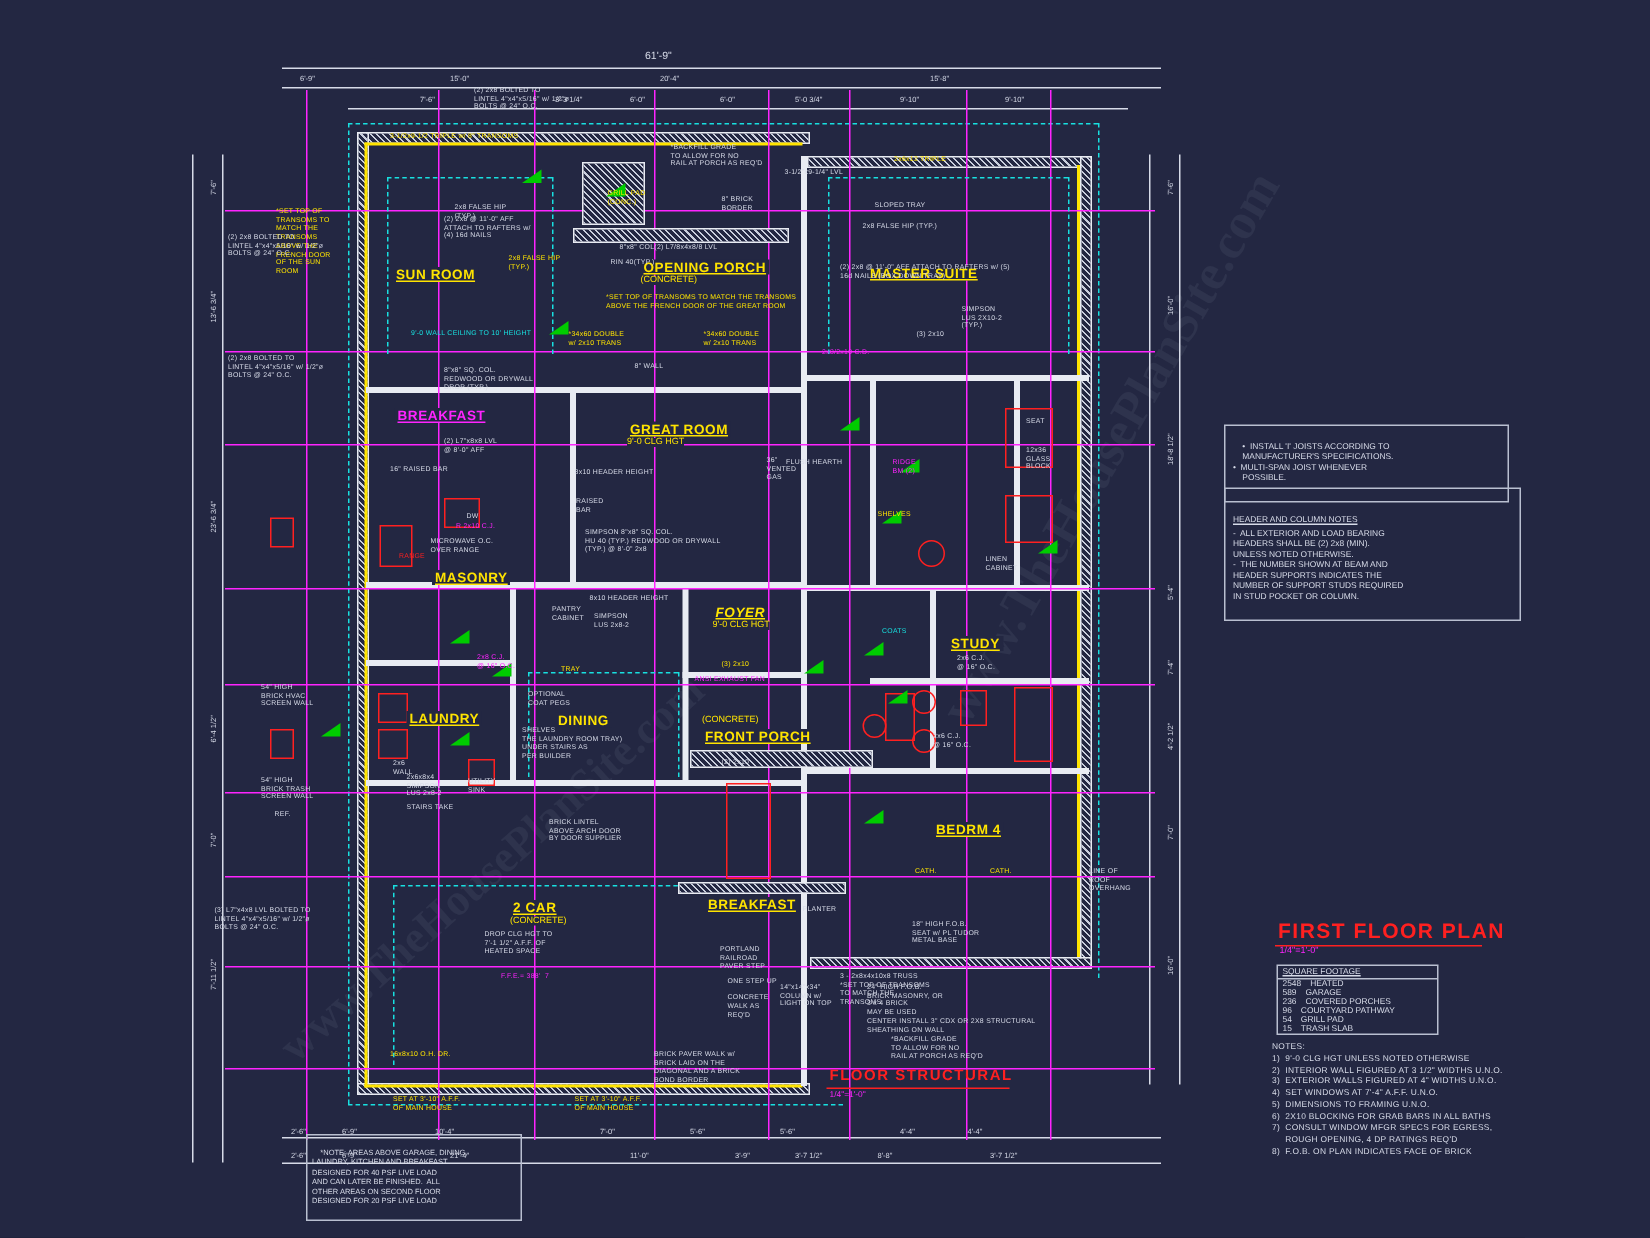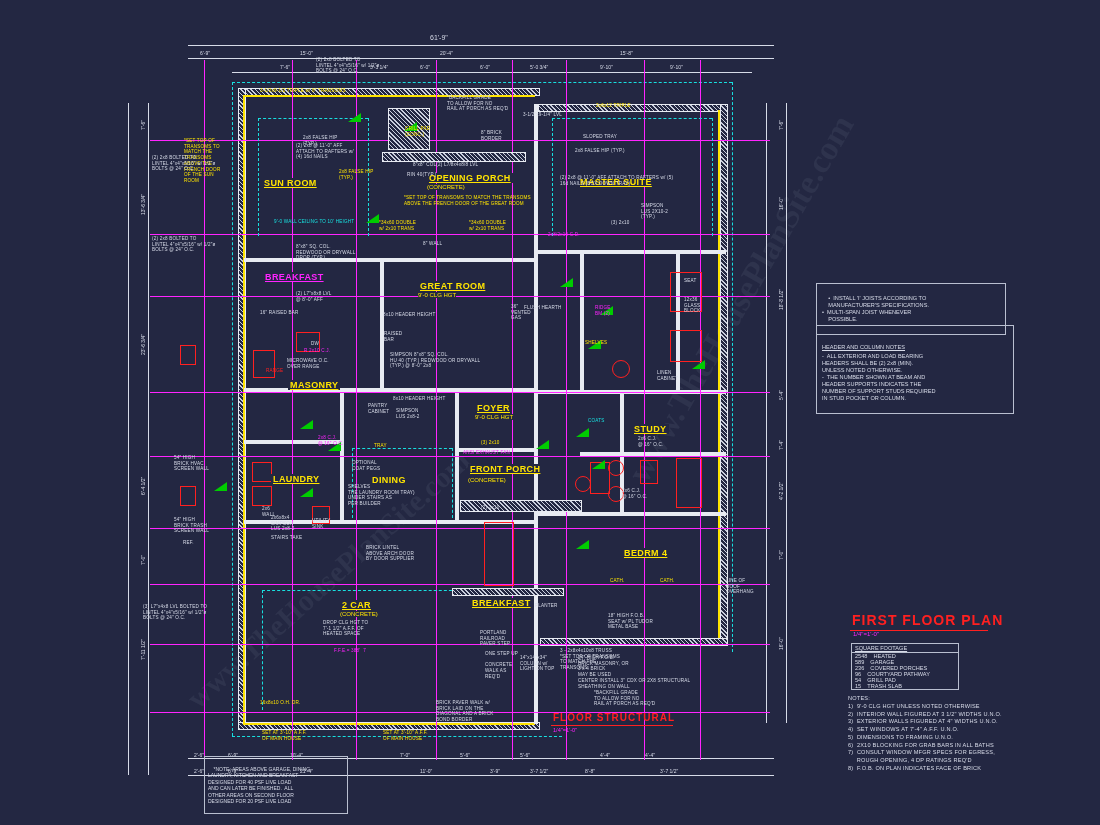--- a/index.html
+++ b/index.html
@@ -190,23 +190,23 @@
       <div class="room" style="left: 262px; top: 178px; color: rgb(255, 228, 0); font-size: 9px; text-decoration: underline;">SUN ROOM</div>
       <div class="room" style="left: 427px; top: 173px; color: rgb(255, 228, 0); font-size: 9px; text-decoration: underline;">OPENING PORCH</div>
       <div class="roomsub" style="left: 427px; top: 184px; color: rgb(255, 228, 0); font-size: 6px;">(CONCRETE)</div>
       <div class="room" style="left: 578px; top: 177px; color: rgb(255, 228, 0); font-size: 9px; text-decoration: underline;">MASTER SUITE</div>
       <div class="room" style="left: 263px; top: 272px; color: rgb(255, 36, 255); font-size: 9px; text-decoration: underline;">BREAKFAST</div>
       <div class="room" style="left: 418px; top: 281px; color: rgb(255, 228, 0); font-size: 9px; text-decoration: underline;">GREAT ROOM</div>
       <div class="roomsub" style="left: 418px; top: 292px; color: rgb(255, 228, 0); font-size: 6px;">9'-0 CLG HGT</div>
       <div class="room" style="left: 288px; top: 380px; color: rgb(255, 228, 0); font-size: 9px; text-decoration: underline;">MASONRY</div>
       <div class="room" style="left: 271px; top: 474px; color: rgb(255, 228, 0); font-size: 9px; text-decoration: underline;">LAUNDRY</div>
       <div class="room" style="left: 370px; top: 475px; color: rgb(255, 228, 0); font-size: 9px; ">DINING</div>
-      <div class="room" style="left: 475px; top: 403px; color: rgb(255, 228, 0); font-size: 9px; text-decoration: underline;">FOYER</div>
+      <div class="room" style="left: 475px; top: 403px; color: rgb(255, 228, 0); font-size: 9px; text-decoration: underline; font-style: italic;">FOYER</div>
       <div class="roomsub" style="left: 475px; top: 414px; color: rgb(255, 228, 0); font-size: 6px;">9'-0 CLG HGT</div>
-      <div class="room" style="left: 468px; top: 464px; color: rgb(255, 228, 0); font-size: 9px; text-decoration: underline;">FRONT PORCH</div>
+      <div class="room" style="left: 468px; top: 486px; color: rgb(255, 228, 0); font-size: 9px; text-decoration: underline;">FRONT PORCH</div>
       <div class="roomsub" style="left: 468px; top: 477px; color: rgb(255, 228, 0); font-size: 6px;">(CONCRETE)</div>
       <div class="room" style="left: 632px; top: 424px; color: rgb(255, 228, 0); font-size: 9px; text-decoration: underline;">STUDY</div>
       <div class="room" style="left: 622px; top: 548px; color: rgb(255, 228, 0); font-size: 9px; text-decoration: underline;">BEDRM 4</div>
       <div class="room" style="left: 470px; top: 598px; color: rgb(255, 228, 0); font-size: 9px; text-decoration: underline;">BREAKFAST</div>
       <div class="room" style="left: 340px; top: 600px; color: rgb(255, 228, 0); font-size: 9px; text-decoration: underline;">2 CAR</div>
       <div class="roomsub" style="left: 340px; top: 611px; color: rgb(255, 228, 0); font-size: 6px;">(CONCRETE)</div>
     </div>
 
   <div id="callouts-layer">
       <div class="txt" style="left: 184px; top: 138px; color: rgb(255, 228, 0); font-size: 4.6px; line-height: 1.25;">*SET TOP OF

